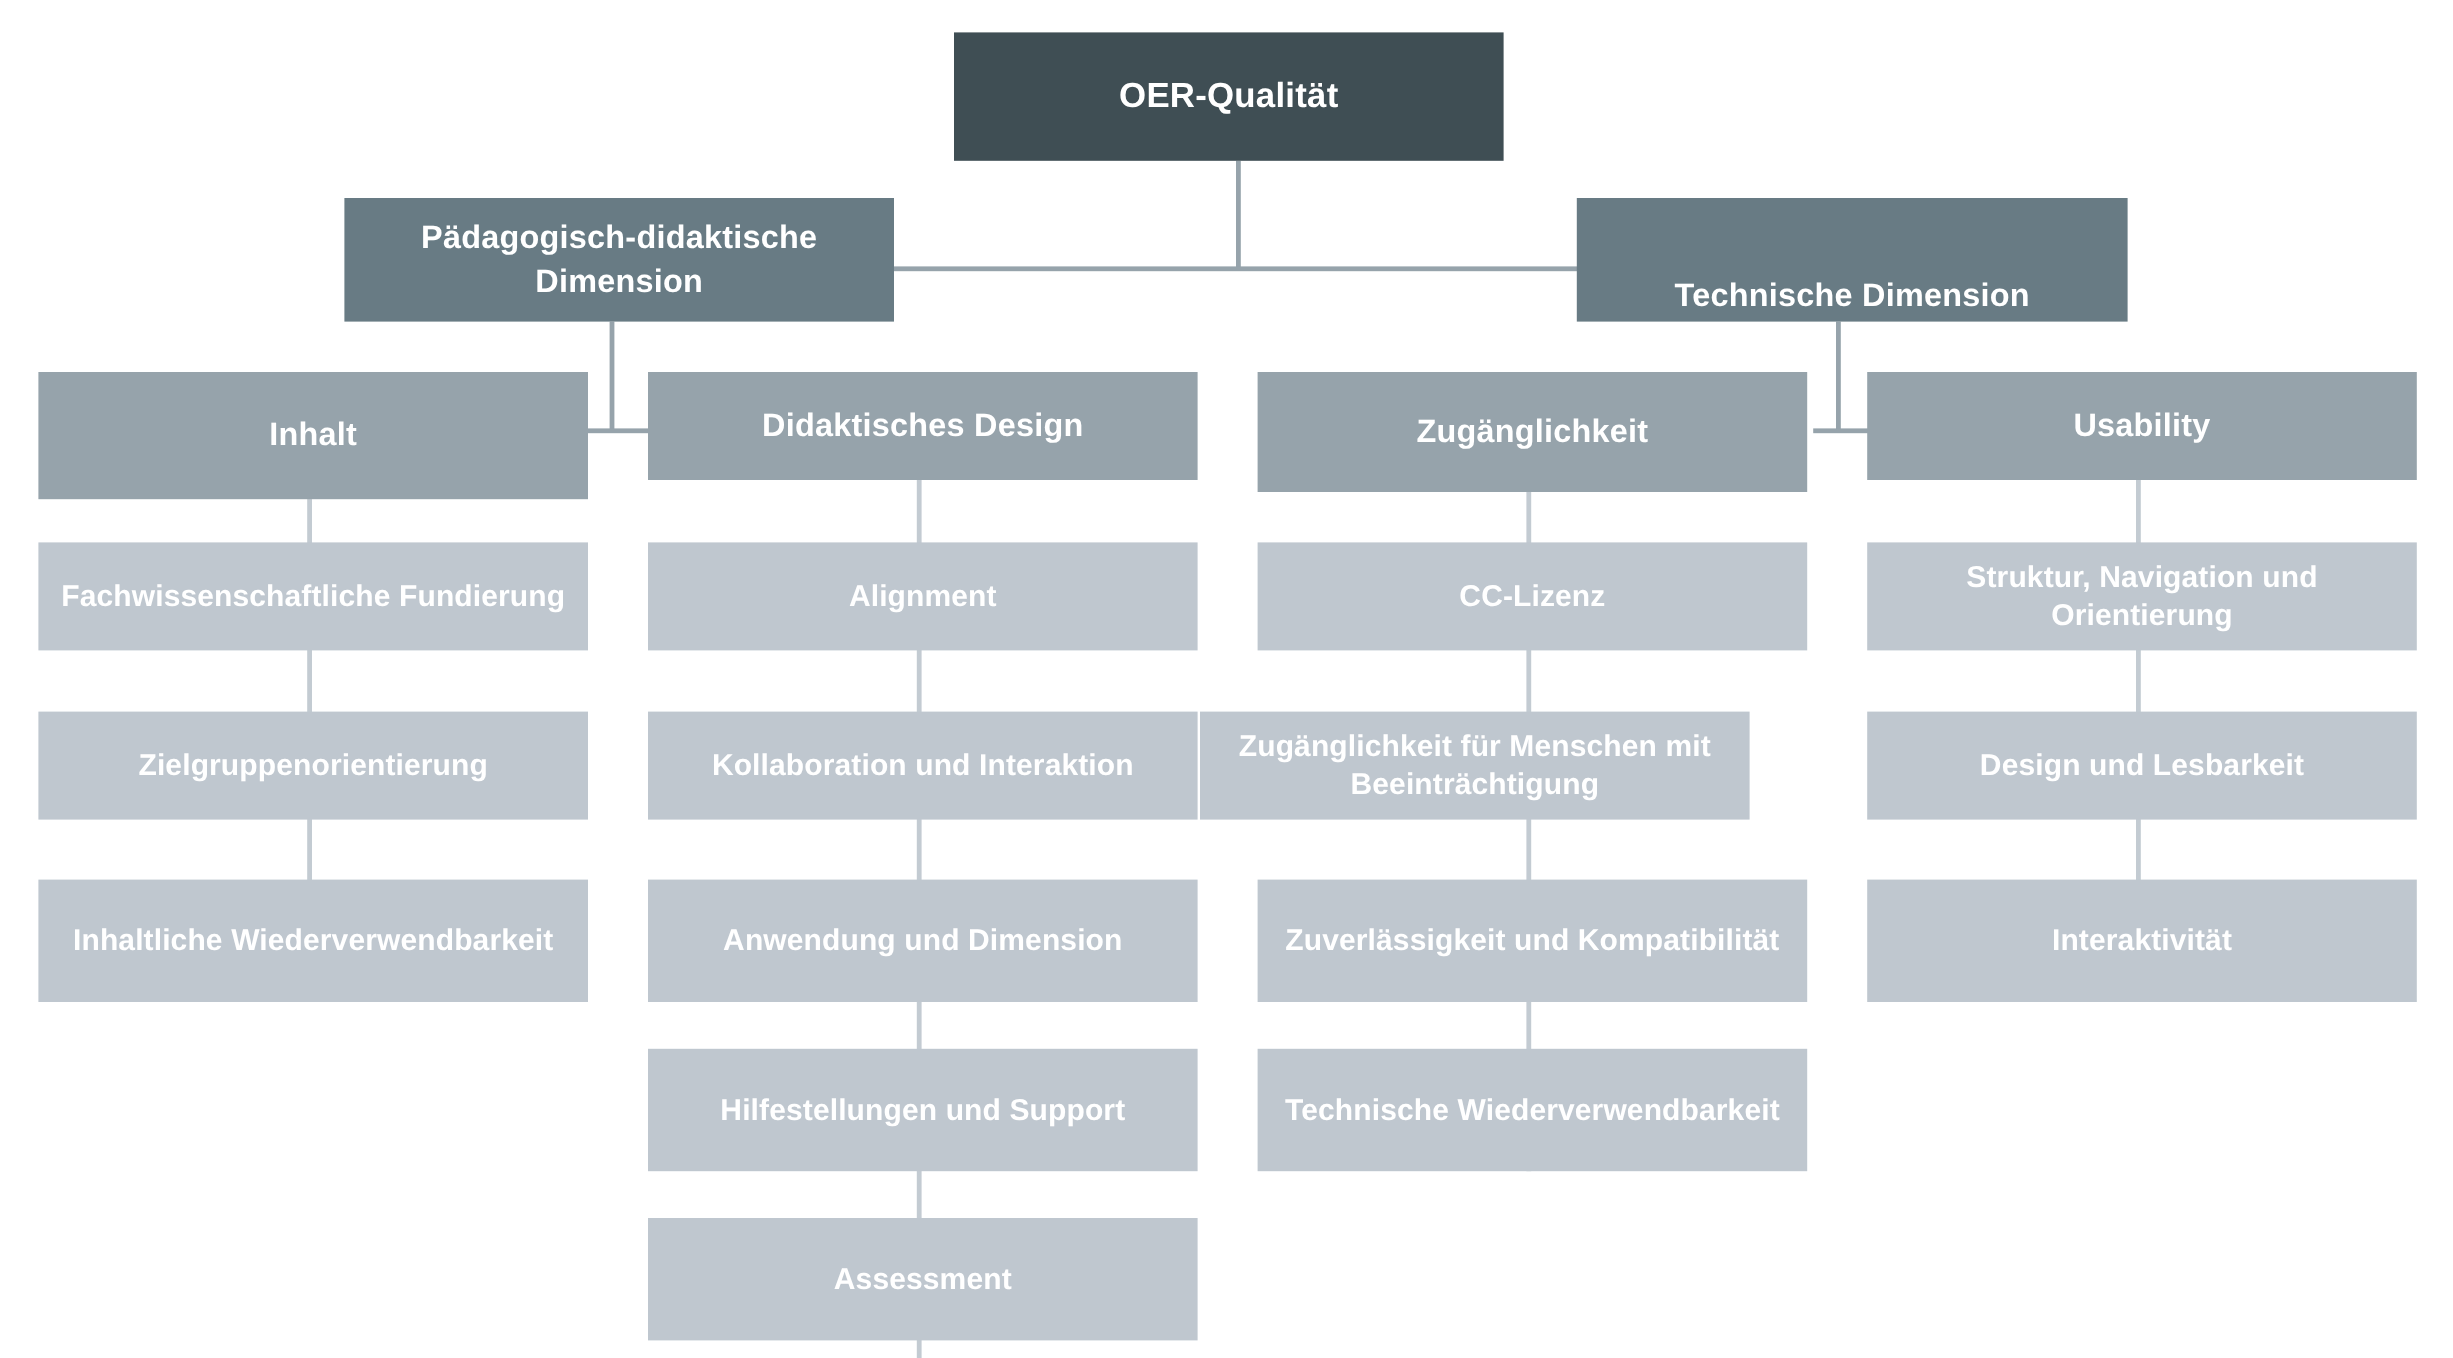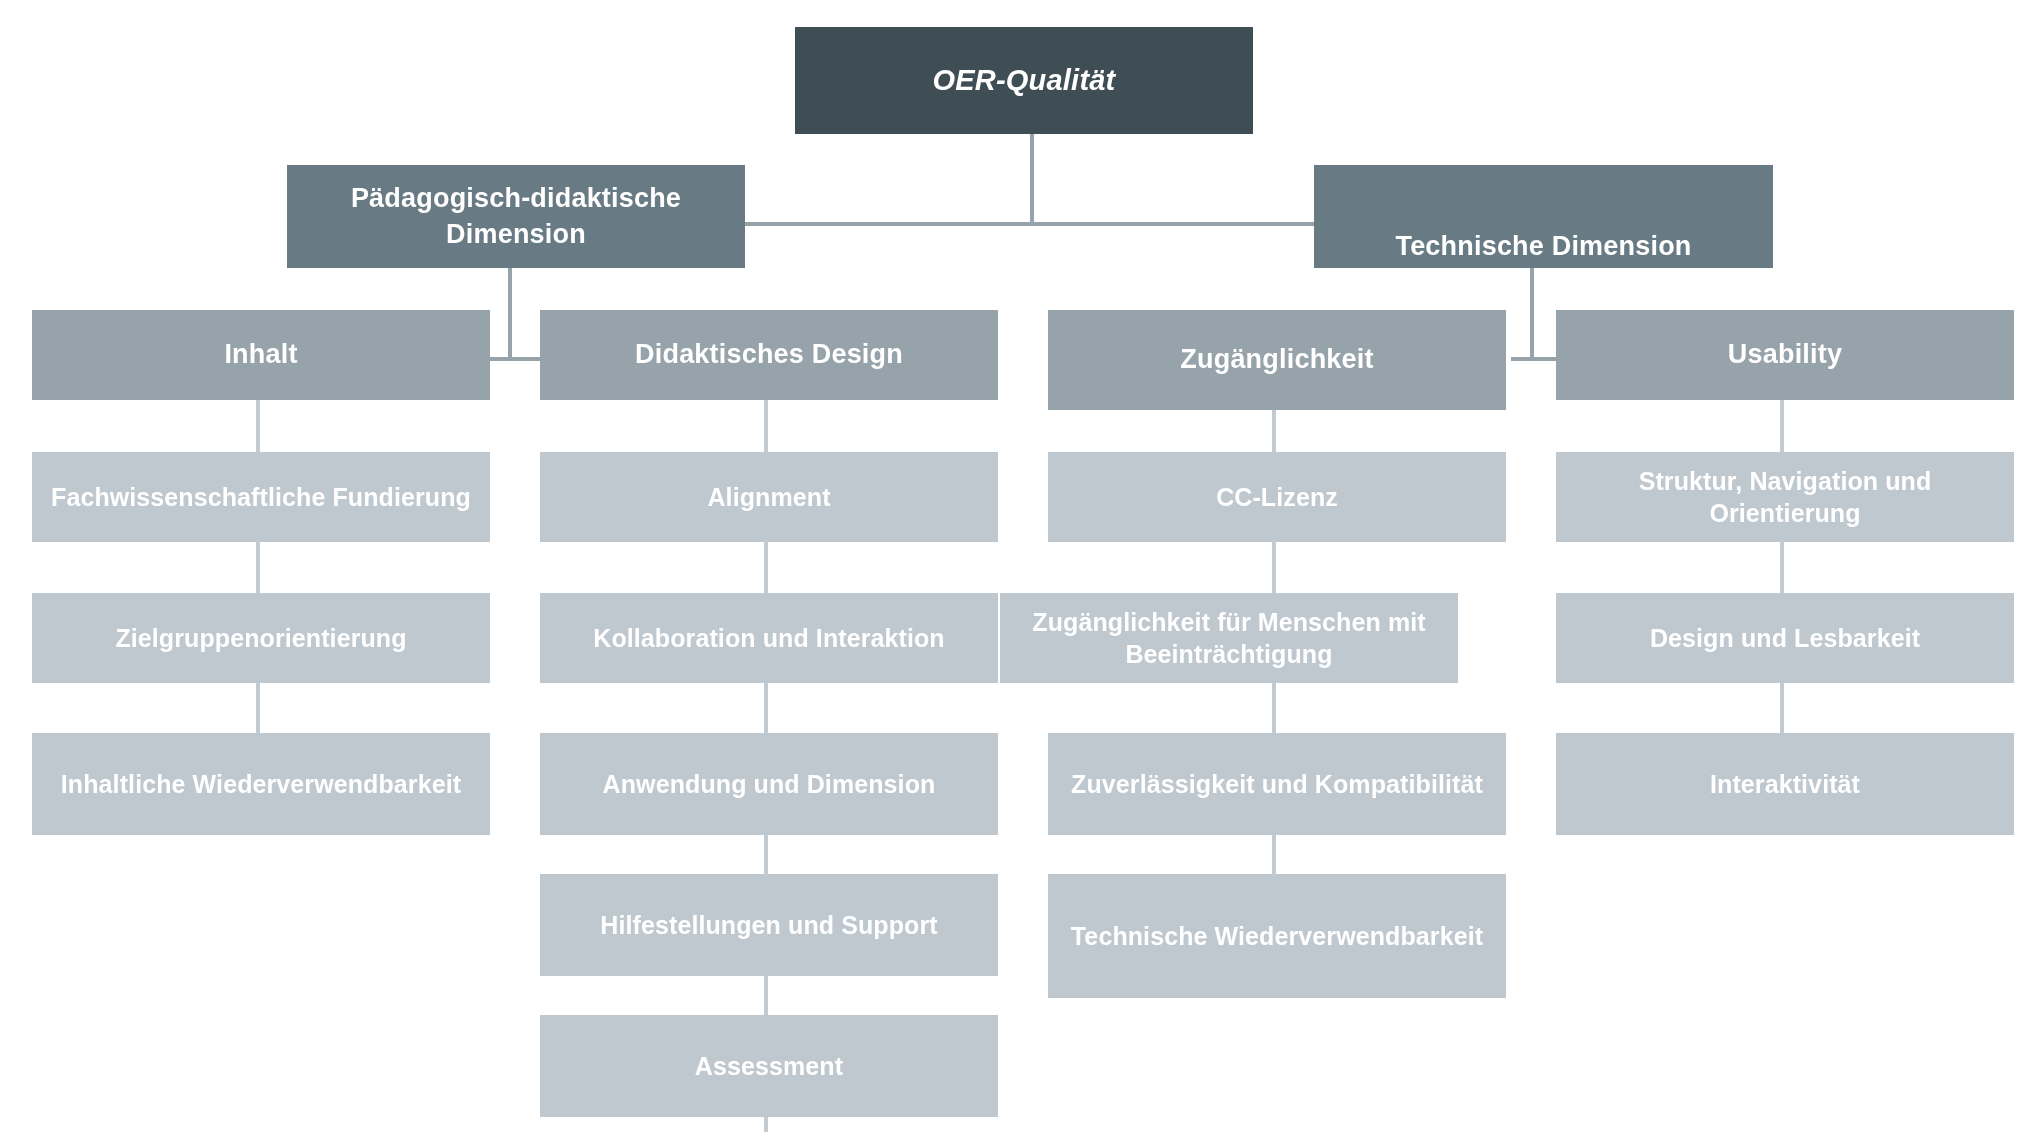--- a/index.html
+++ b/index.html
@@ -17,21 +17,21 @@
     align-items:center;
     justify-content:center;
     text-align:center;
     color:#ffffff;
     font-weight:bold;
     line-height:1.30;
     box-sizing:border-box;
     padding:4px 10px;
     z-index:2;
   }
-  .lvl0{background:#3f4e54;font-size:29px;letter-spacing:.2px;font-style:italic;}
+  .lvl0{background:#3f4e54;font-size:29px;letter-spacing:.2px;}
   .lvl1{background:#687b84;font-size:27px;letter-spacing:.2px;}
   .lvl2{background:#96a3ab;font-size:27px;letter-spacing:.2px;}
   .lvl3{background:#bfc7cf;font-size:25px;letter-spacing:.1px;}
 
   .conn{position:absolute;background:#96a3ab;z-index:1;}
   .conn.v{width:4px;}
   .conn.h{height:4px;}
   .conn.light{background:#c3cbd2;}
 </style>
 </head>
@@ -62,21 +62,21 @@
   </div>
 
   <div class="box lvl1" style="left:287px;top:165px;width:458px;height:103px;">
     <span>Pädagogisch-didaktische Dimension</span>
   </div>
 
   <div class="box lvl1" style="left:1314px;top:165px;width:459px;height:103px;align-items:flex-end;">
     <span>Technische Dimension</span>
   </div>
 
-  <div class="box lvl2" style="left:32px;top:310px;width:458px;height:90px;">
+  <div class="box lvl2" style="left:32px;top:310px;width:458px;height:106px;">
     <span>Inhalt</span>
   </div>
 
   <div class="box lvl2" style="left:540px;top:310px;width:458px;height:90px;">
     <span>Didaktisches Design</span>
   </div>
 
   <div class="box lvl2" style="left:1048px;top:310px;width:458px;height:100px;">
     <span>Zugänglichkeit</span>
   </div>
@@ -113,21 +113,21 @@
 
   <div class="box lvl3" style="left:1048px;top:452px;width:458px;height:90px;">
     <span>CC-Lizenz</span>
   </div>
   <div class="box lvl3" style="left:1000px;top:593px;width:458px;height:90px;">
     <span>Zugänglichkeit für Menschen mit Beeinträchtigung</span>
   </div>
   <div class="box lvl3" style="left:1048px;top:733px;width:458px;height:102px;">
     <span>Zuverlässigkeit und Kompatibilität</span>
   </div>
-  <div class="box lvl3" style="left:1048px;top:874px;width:458px;height:124px;">
+  <div class="box lvl3" style="left:1048px;top:874px;width:458px;height:102px;">
     <span>Technische Wiederverwendbarkeit</span>
   </div>
 
   <div class="box lvl3" style="left:1556px;top:452px;width:458px;height:90px;align-items:center;">
     <span>Struktur, Navigation und Orientierung</span>
   </div>
   <div class="box lvl3" style="left:1556px;top:593px;width:458px;height:90px;">
     <span>Design und Lesbarkeit</span>
   </div>
   <div class="box lvl3" style="left:1556px;top:733px;width:458px;height:102px;">

